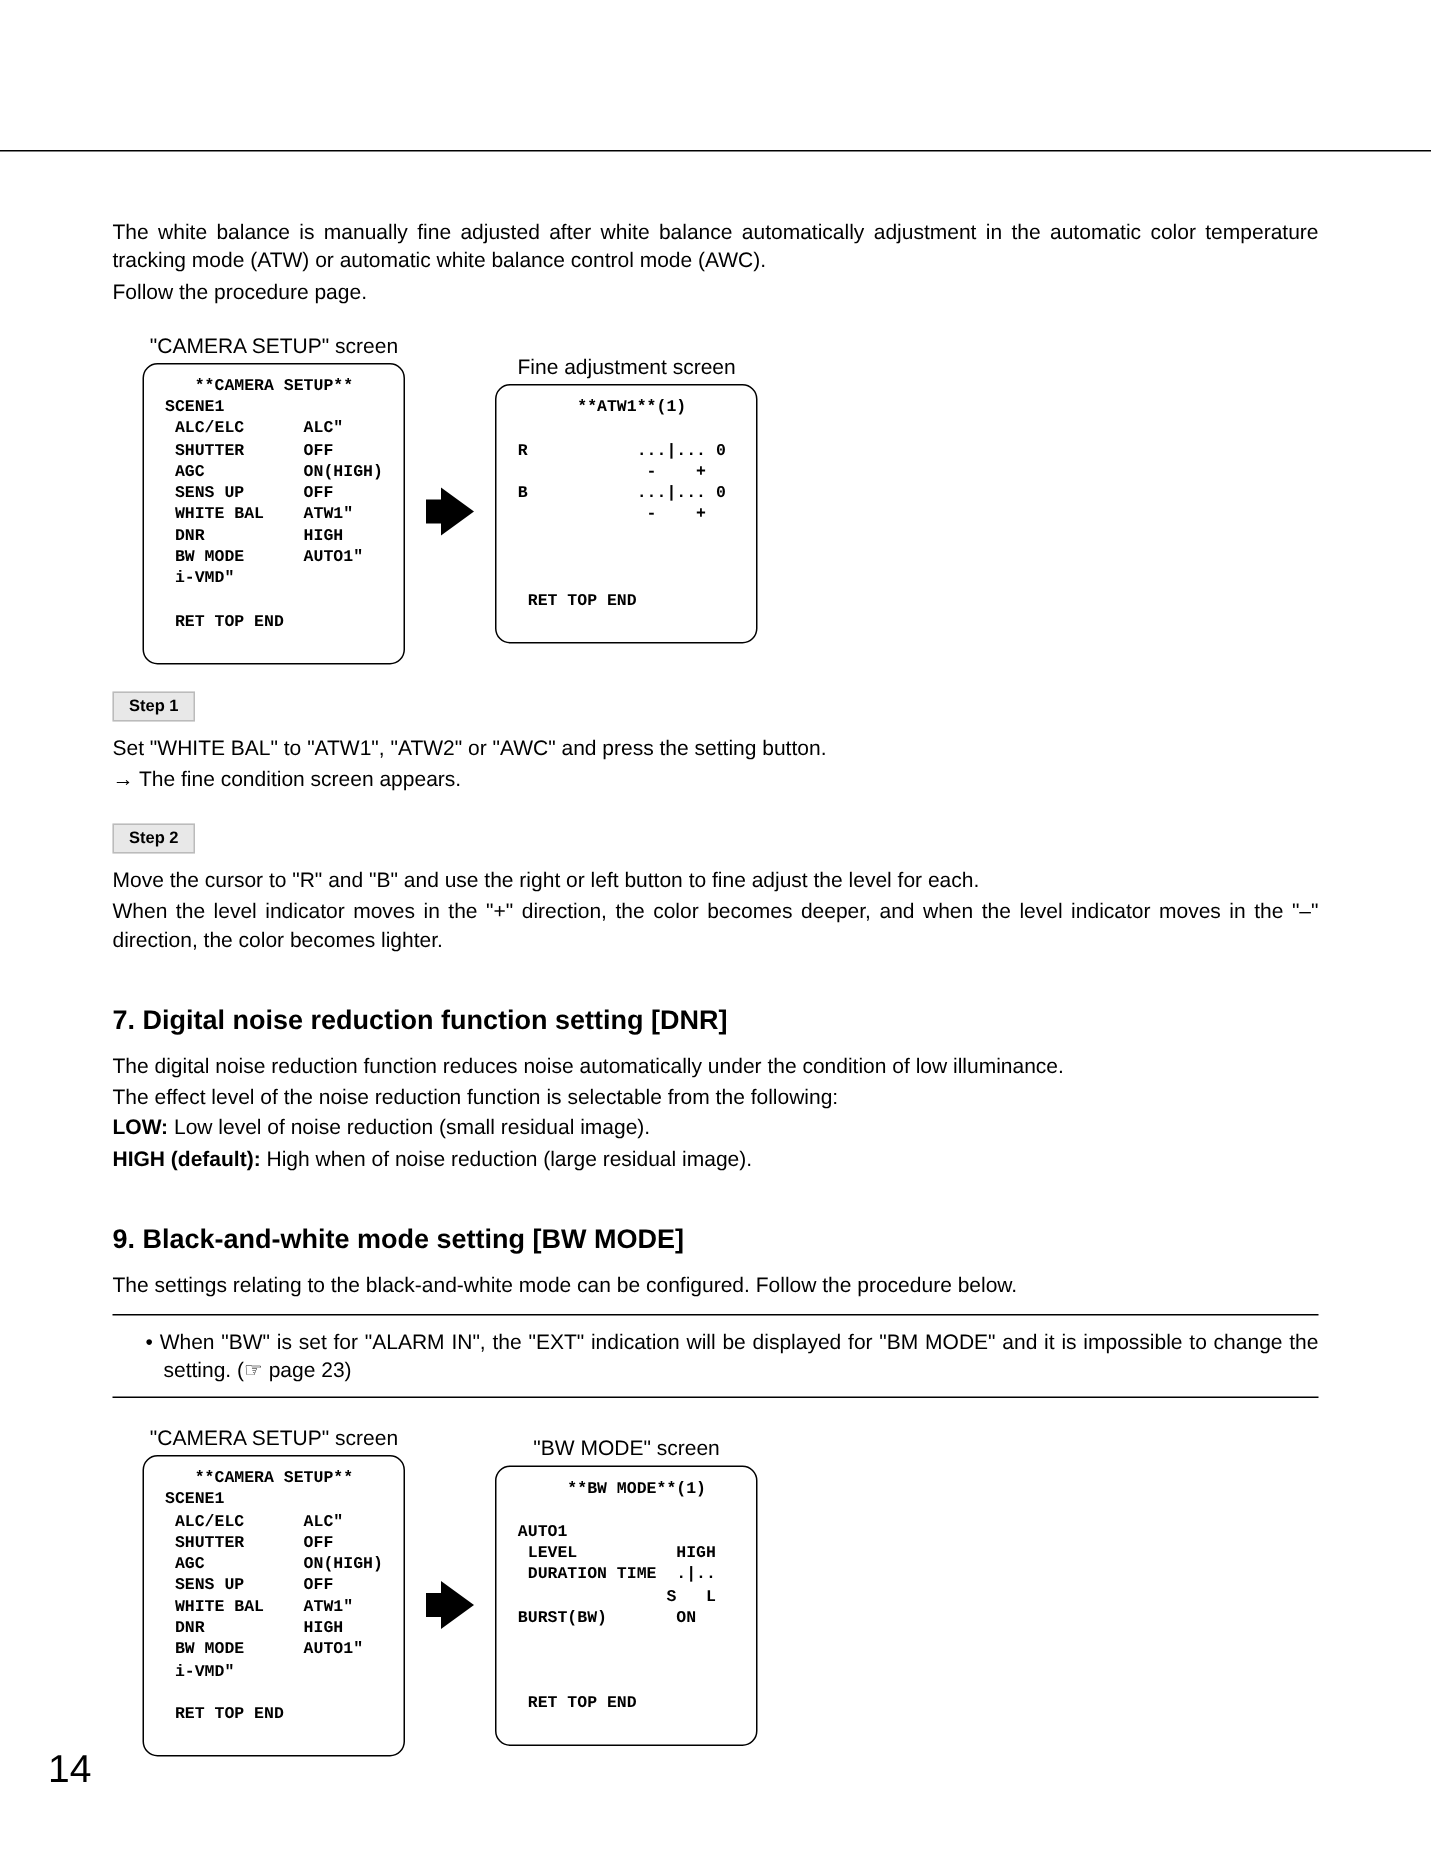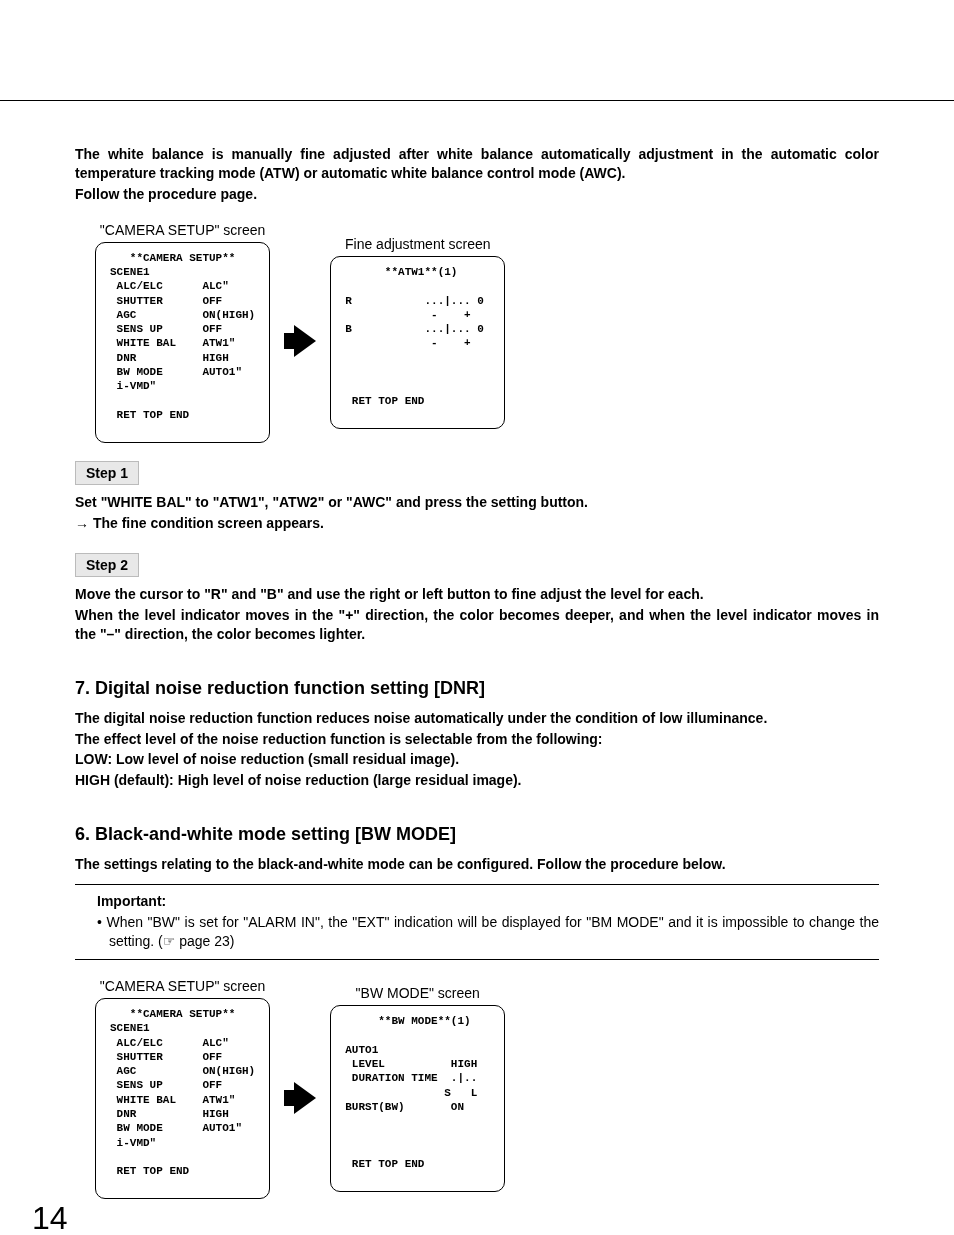--- a/index.html
+++ b/index.html
@@ -29,21 +29,20 @@
   }
   .sub-heading {
     font-weight: bold;
     font-size: 15px;
     margin-bottom: 6px;
   }
   .para {
     text-align: justify;
     line-height: 1.35;
     margin-bottom: 2px;
-    font-weight: bold;
   }
   .screens-row {
     display: flex;
     align-items: center;
     gap: 14px;
     margin: 18px 0 18px 20px;
   }
   .screen-block {
     display: flex;
     flex-direction: column;
@@ -82,21 +81,21 @@
     height: 16px;
     background: #000;
     margin-top: 18px;
   }
   .step-chip {
     display: inline-block;
     background: #e8e8e8;
     border: 1px solid #bbb;
     padding: 3px 10px;
     font-weight: bold;
-    font-size: 14px;
+    font-size: 11px;
     margin-bottom: 8px;
   }
   .result-arrow::before {
     content: "→ ";
   }
   .step-group {
     margin-bottom: 20px;
   }
   .h2 {
     font-size: 18px;
@@ -118,22 +117,22 @@
     line-height: 1.35;
     text-indent: -12px;
     padding-left: 12px;
   }
   .important-item::before {
     content: "• ";
   }
   .page-num {
     position: absolute;
     left: 32px;
-    bottom: 20px;
-    font-size: 32px;
+    bottom: 40px;
+    font-size: 26px;
   }
 </style>
 </head>
 <body>
 
 <div class="page">
   <div class="top-rule"></div>
   <div class="content">
 
     <div class="para">The white balance is manually fine adjusted after white balance automatically adjustment in the automatic color temperature tracking mode (ATW) or automatic white balance control mode (AWC).</div>
@@ -183,27 +182,26 @@
     <div class="step-group">
       <div class="step-chip">Step 2</div>
       <div class="para">Move the cursor to "R" and "B" and use the right or left button to fine adjust the level for each.</div>
       <div class="para">When the level indicator moves in the "+" direction, the color becomes deeper, and when the level indicator moves in the "–" direction, the color becomes lighter.</div>
     </div>
 
     <div class="h2">7. Digital noise reduction function setting [DNR]</div>
     <div class="para">The digital noise reduction function reduces noise automatically under the condition of low illuminance.</div>
     <div class="para">The effect level of the noise reduction function is selectable from the following:</div>
     <div class="para"><b>LOW:</b><span> Low level of noise reduction (small residual image).</span></div>
-    <div class="para"><b>HIGH (default):</b><span> High level of noise reduction (large residual image).</span></div>
-
-    <div class="h2">6. Black-and-white mode setting [BW MODE]</div>
+    <div class="para"><b>HIGH (default):</b><span> High when of noise reduction (large residual image).</span></div>
+
+    <div class="h2">9. Black-and-white mode setting [BW MODE]</div>
     <div class="para">The settings relating to the black-and-white mode can be configured. Follow the procedure below.</div>
 
     <div class="important-box">
-      <div class="important-title">Important:</div>
       <div class="important-item">When "BW" is set for "ALARM IN", the "EXT" indication will be displayed for "BM MODE" and it is impossible to change the setting. (☞ page 23)</div>
     </div>
 
     <div class="screens-row">
       <div class="screen-block">
         <div class="screen-caption">"CAMERA SETUP" screen</div>
         <div class="osd-box">   **CAMERA SETUP**
 SCENE1
  ALC/ELC      ALC"
  SHUTTER      OFF

